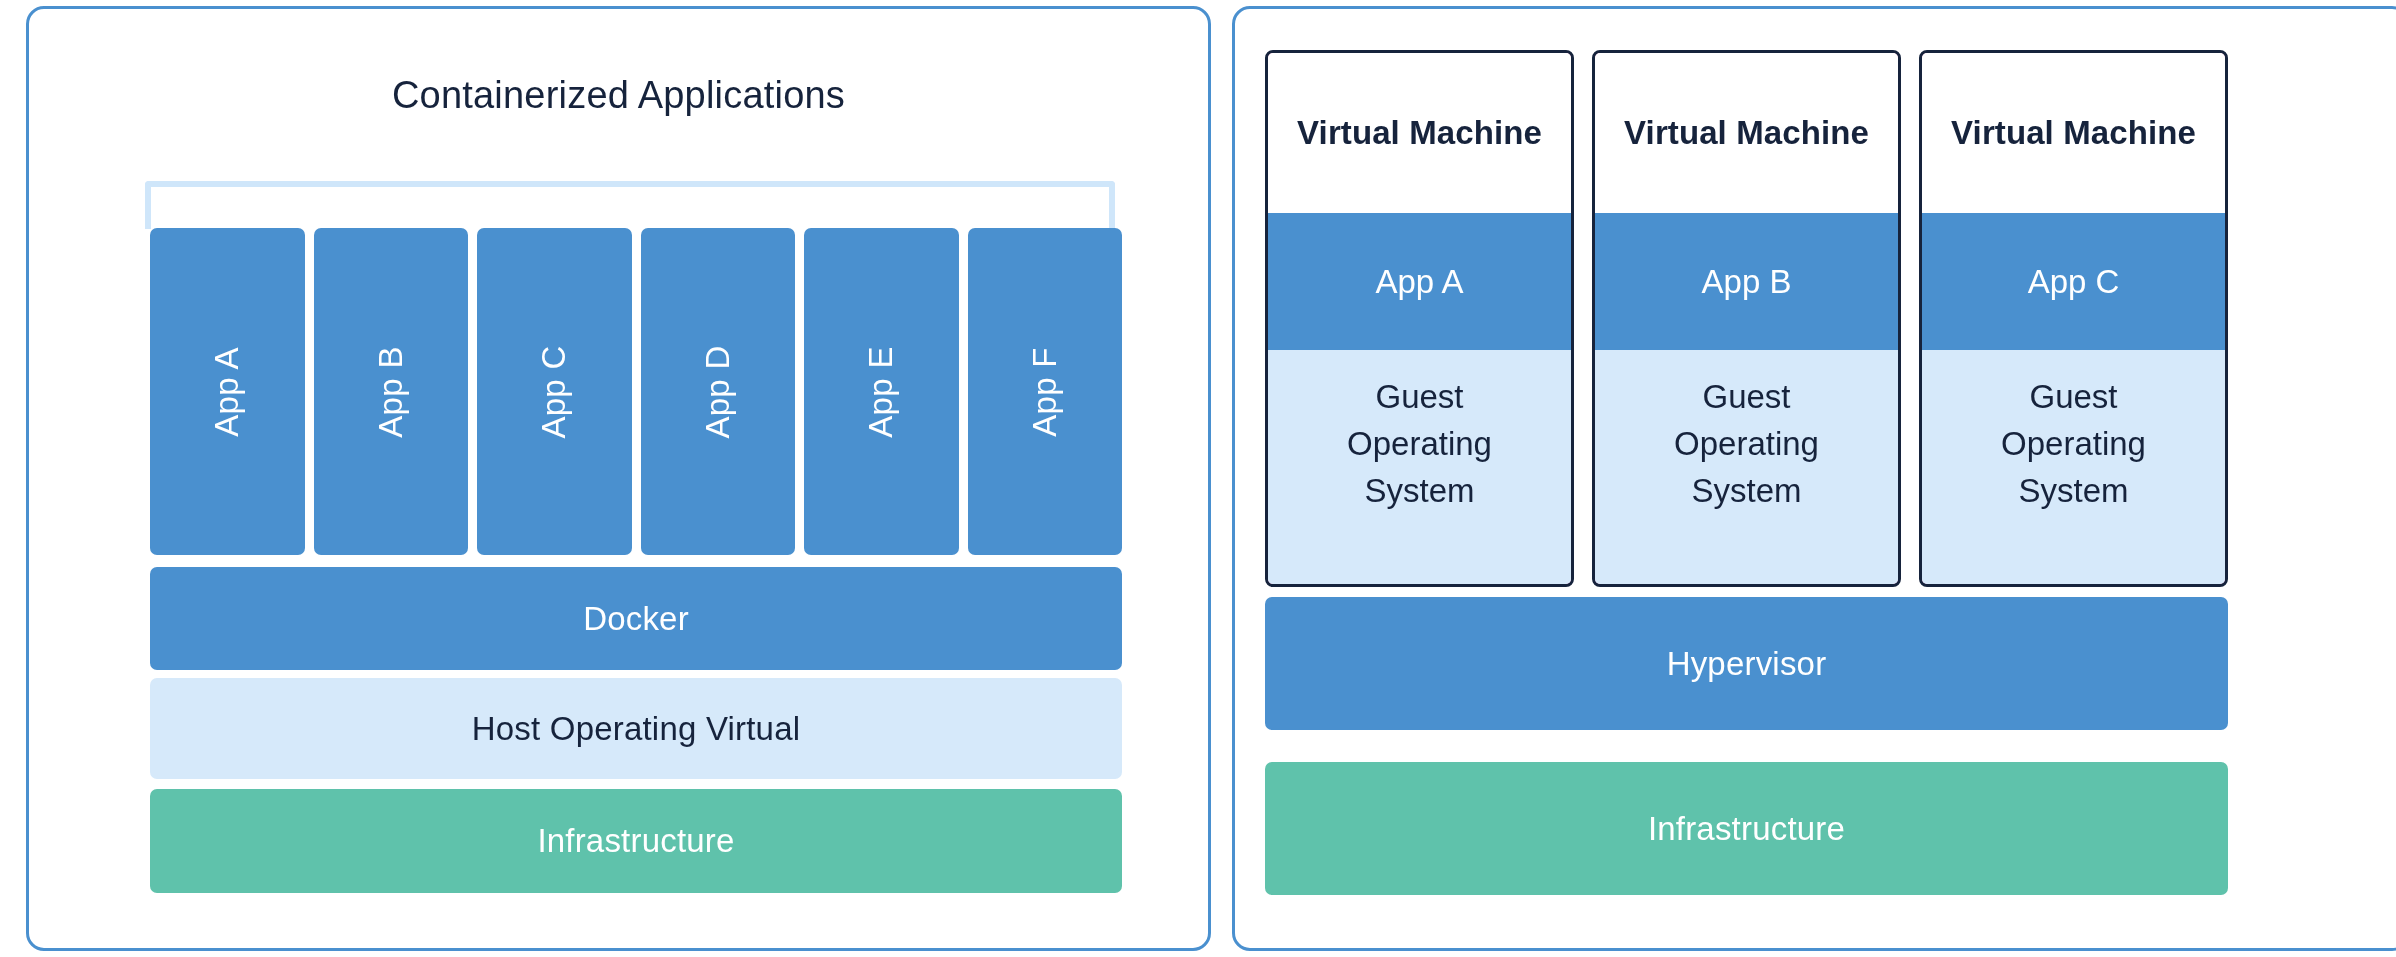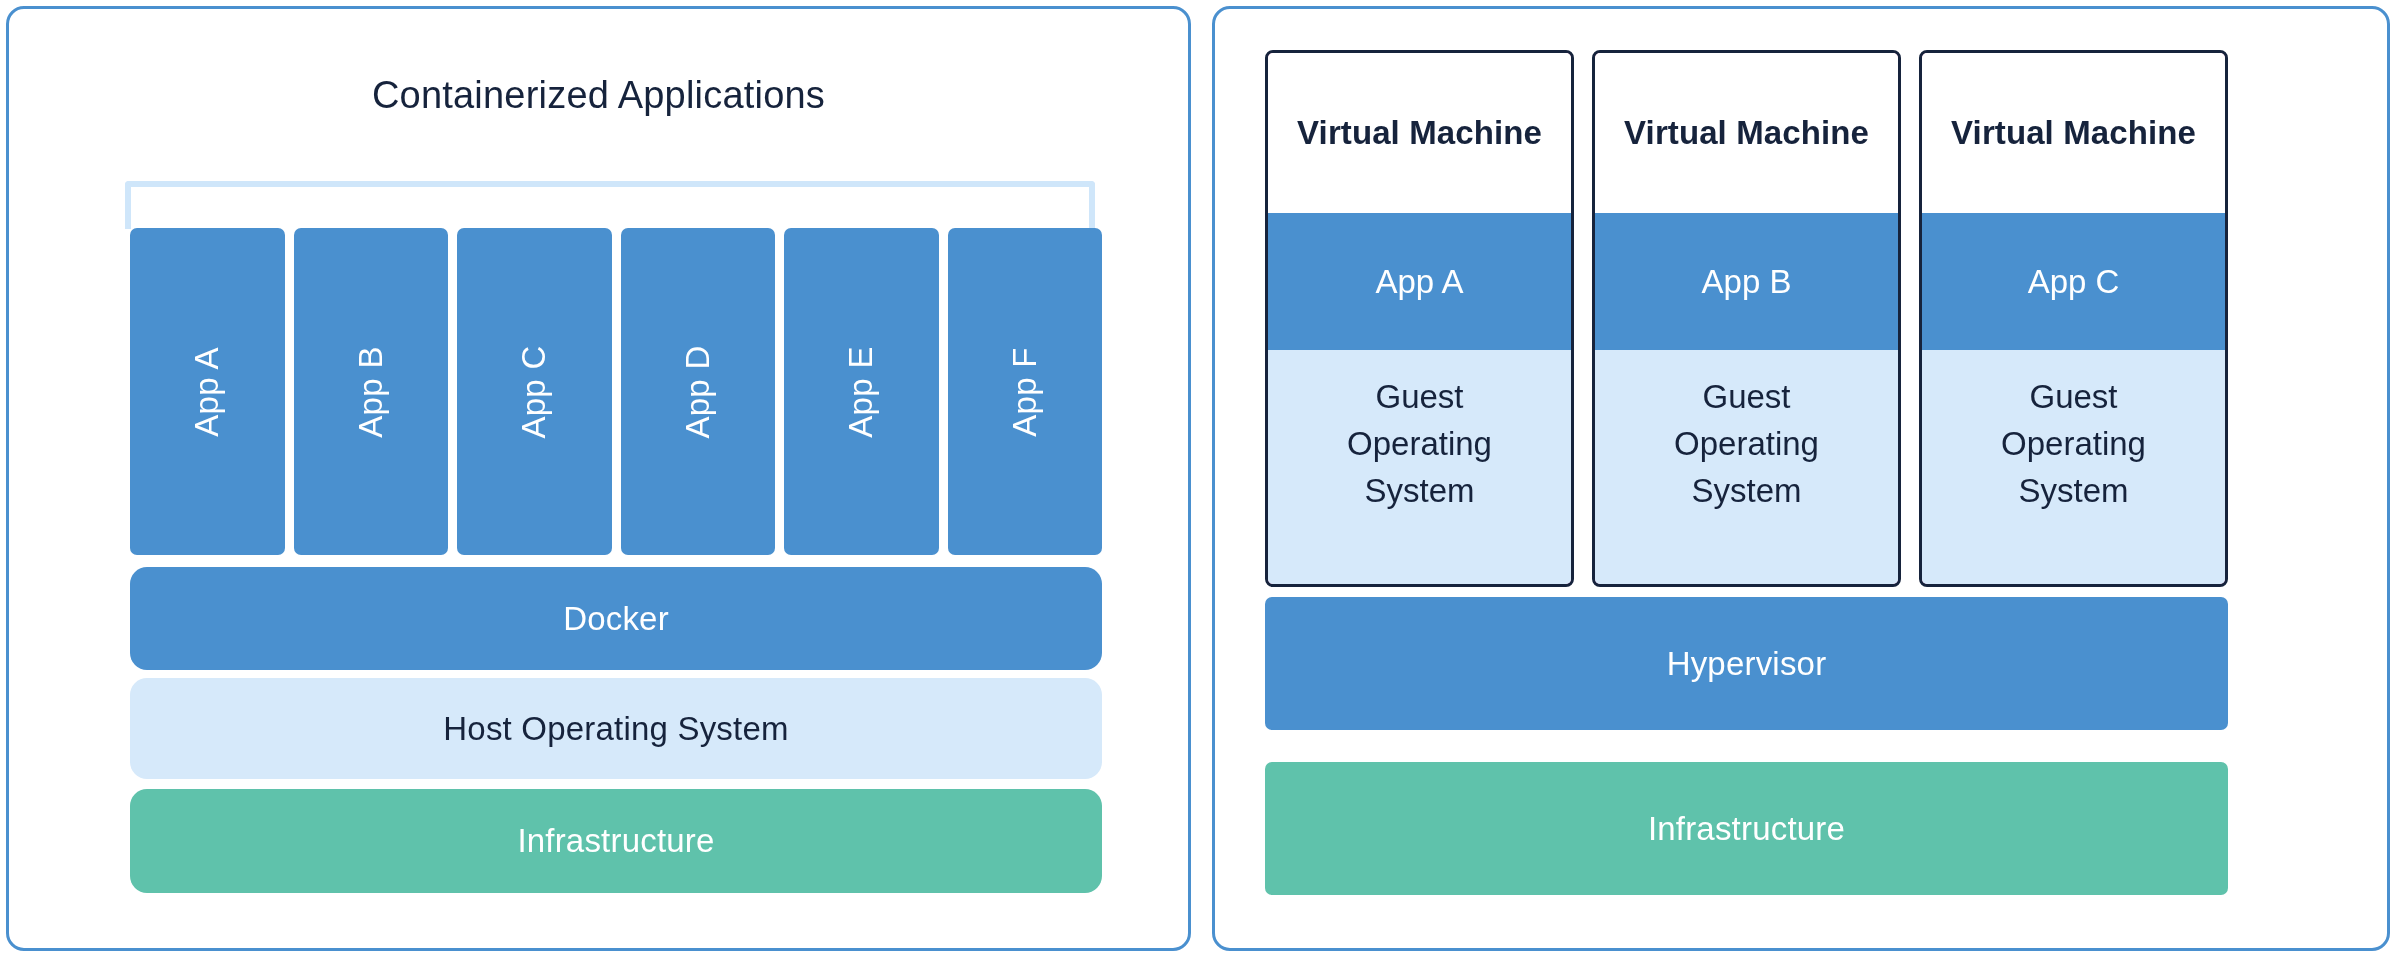--- a/index.html
+++ b/index.html
@@ -22,20 +22,21 @@
     background: #ffffff;
   }
 
   
   .panel {
     position: absolute;
     box-sizing: border-box;
     border: 3px solid #4a90cf;
     border-radius: 18px;
     background: #ffffff;
+    margin-left: 20px;
   }
   .panel-left {
     left: 6px;
     top: 6px;
     width: 1185px;
     height: 945px;
   }
   .panel-right {
     left: 1212px;
     top: 6px;
@@ -95,21 +96,21 @@
     color: #ffffff;
     font-size: 33px;
     font-weight: 400;
     letter-spacing: 0.3px;
   }
 
   .layer {
     position: absolute;
     left: 121px;
     width: 972px;
-    border-radius: 17px;
+    border-radius: 7px;
     display: flex;
     align-items: center;
     justify-content: center;
     font-size: 33px;
     font-weight: 400;
     letter-spacing: 0.2px;
     box-sizing: border-box;
   }
   .layer-docker {
     top: 558px;
@@ -244,21 +245,21 @@
       <div class="app-col">
         <span class="app-label">App E</span>
       </div>
       <div class="app-col">
         <span class="app-label">App F</span>
       </div>
     </div>
 
     <div class="layer layer-docker">Docker</div>
 
-    <div class="layer layer-hostos">Host Operating System</div>
+    <div class="layer layer-hostos">Host Operating Virtual</div>
 
     <div class="layer layer-infra-left">Infrastructure</div>
   </div>
 
   <div class="panel panel-right">
   </div>
 
   <div class="vm-row">
 
     <div class="vm-box">

